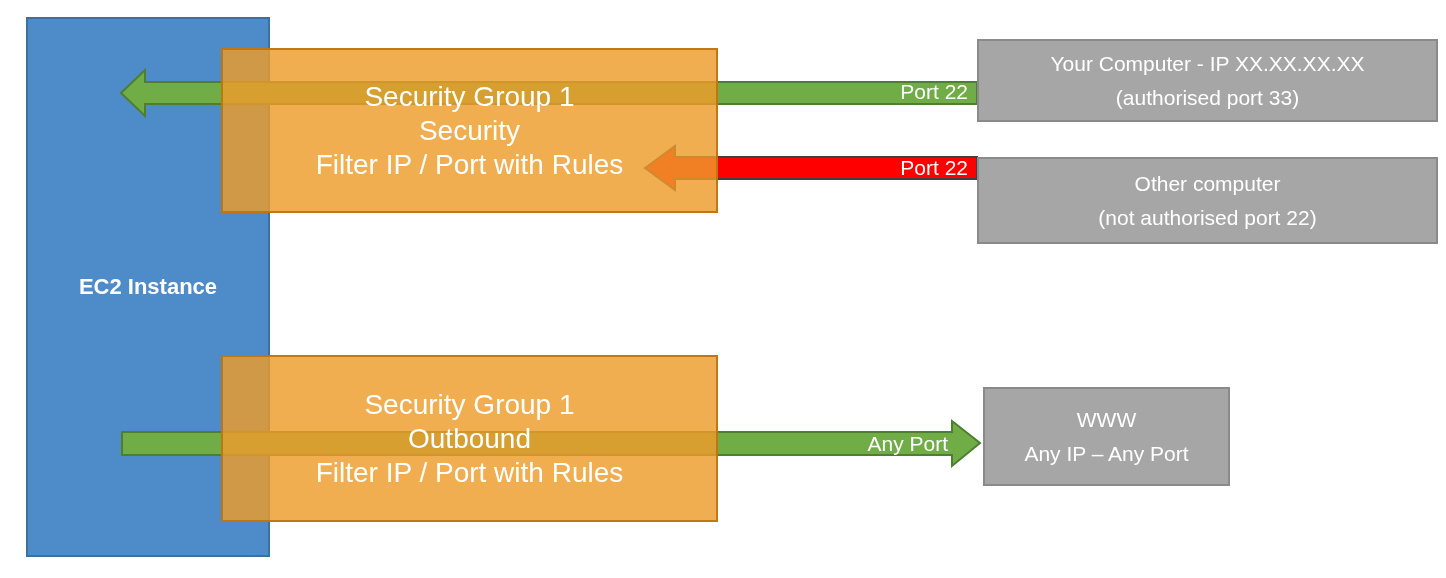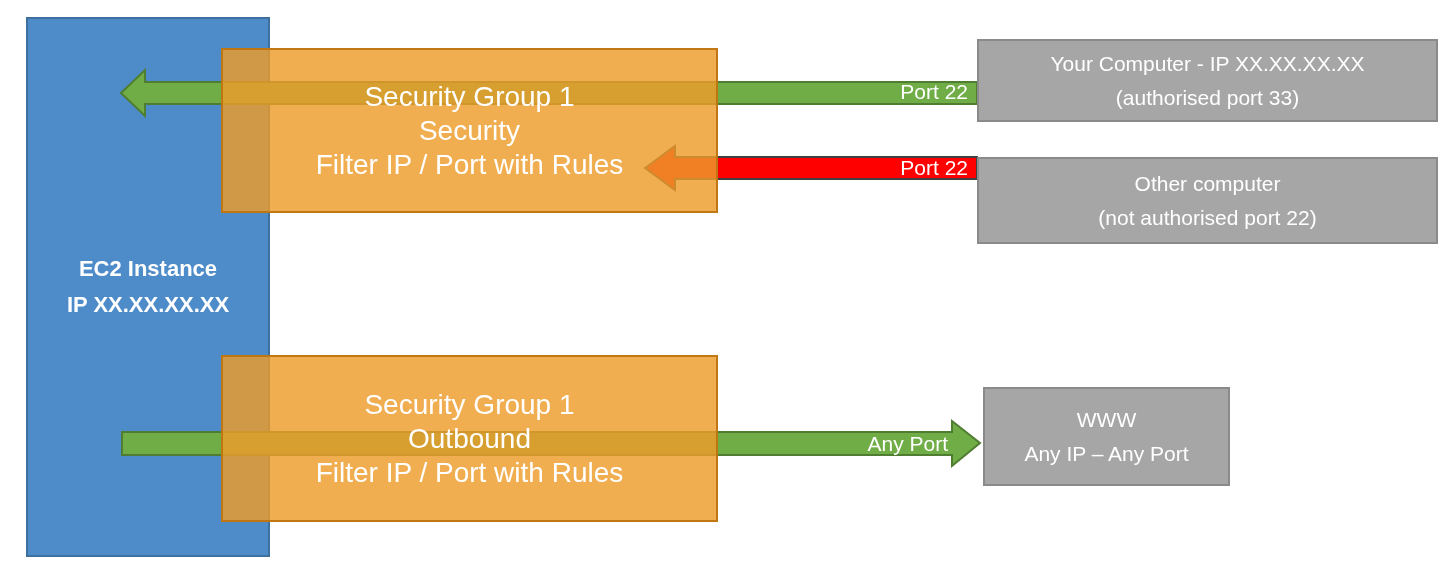--- a/index.html
+++ b/index.html
@@ -83,21 +83,20 @@
   .lbl-port22-blocked { left: 820px; top: 157px; width: 148px; height: 22px; line-height: 22px; }
   .lbl-anyport        { left: 800px; top: 432px; width: 148px; height: 35px; line-height: 23px; }
 </style>
 </head>
 <body>
 
 <div class="canvas">
 
   <div class="box ec2">
     <span>EC2 Instance</span>
-    <span>IP XX.XX.XX.XX</span>
   </div>
 
   <svg class="arrows" width="1446" height="578" viewBox="0 0 1446 578">
     <polygon class="arrow-green" points="121,93 145,70 145,82 977,82 977,104 145,104 145,116" fill="#70ad47"></polygon>
     <polygon class="arrow-red" points="645,168 675,146 675,157 977,157 977,179 675,179 675,190" fill="#ff0000"></polygon>
     <polygon class="arrow-green" points="122,432 952,432 952,421 980,443 952,466 952,455 122,455" fill="#70ad47"></polygon>
   </svg>
 
   <div class="box sg sg-inbound">
     <span>Security Group 1</span>

